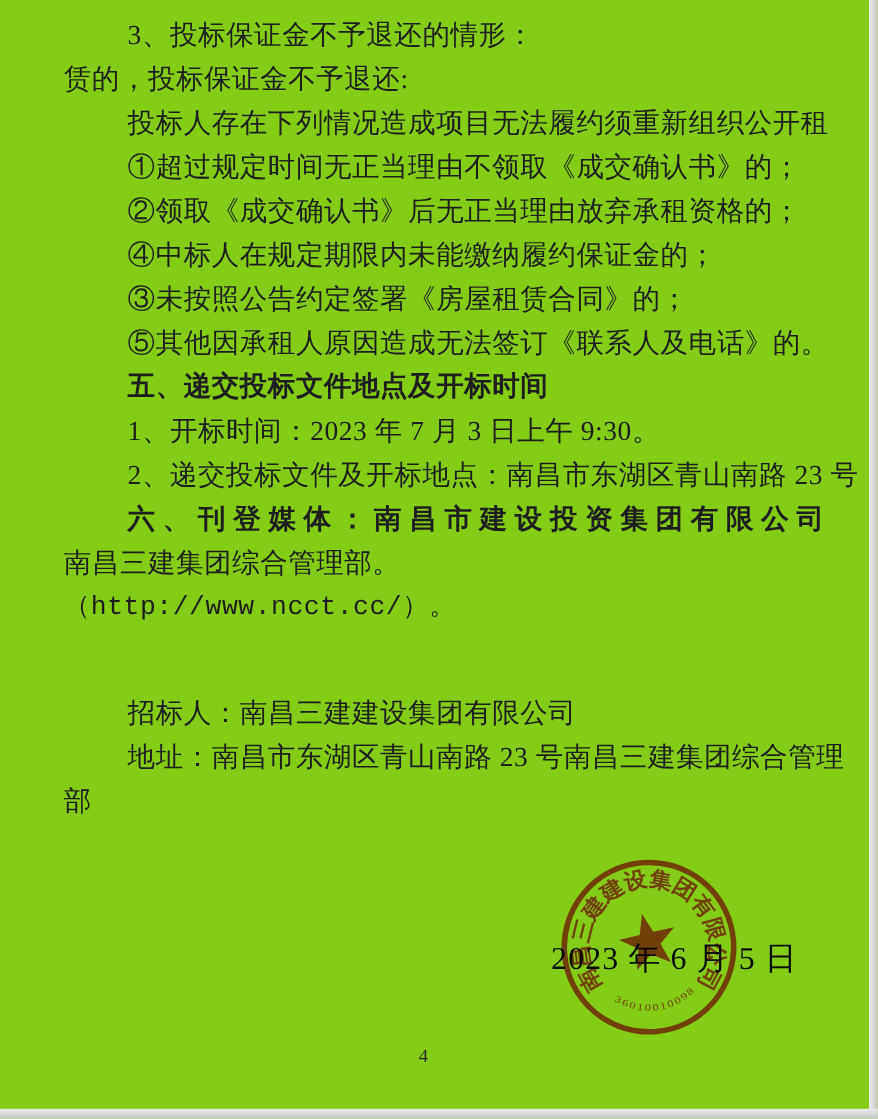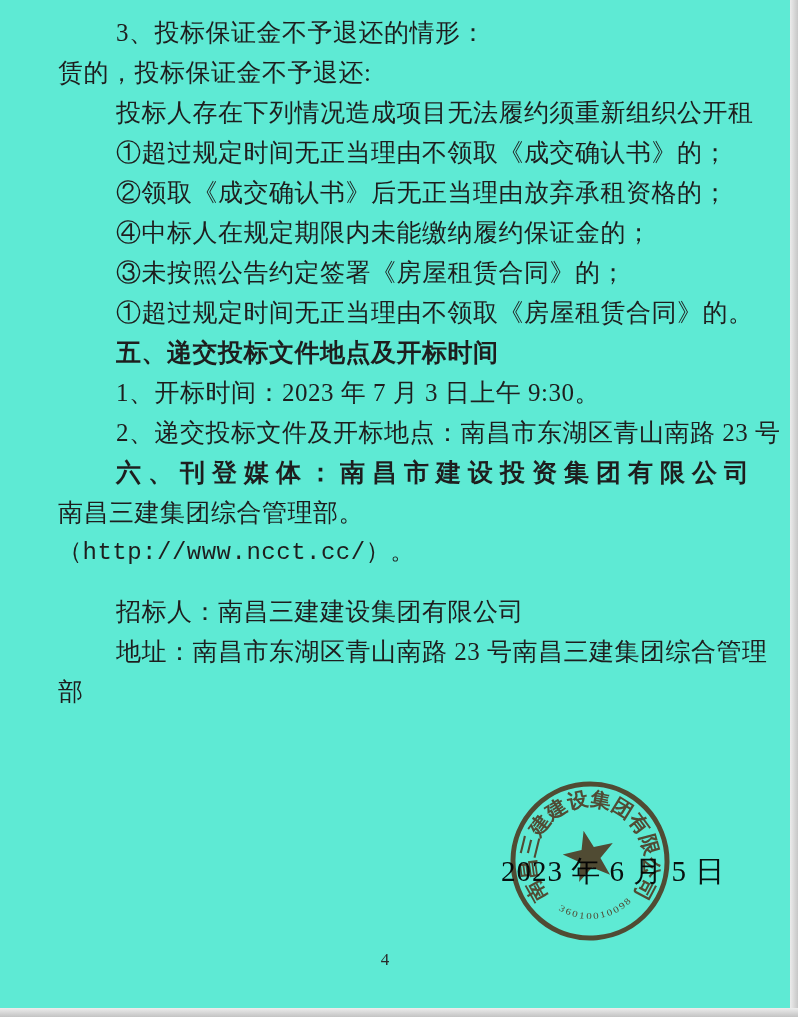--- a/index.html
+++ b/index.html
@@ -1,19 +1,19 @@
 <!DOCTYPE html>
 <html><head>
 <meta charset="utf-8">
 <style>
   html,body { margin:0; padding:0; background:#ffffff; }
   .page {
     position:relative;
     width:798px; height:1017px;
-    background:#5eead4;
+    background:#84cc16;
     font-family:"Liberation Serif","DejaVu Serif",serif;
     color:#1e1e1e;
     overflow:hidden;
   }
   .edge-right {
     position:absolute; top:0; right:0; width:8px; height:100%;
     background:linear-gradient(to right,#ececec,#c7c7c7);
   }
   .edge-bottom {
     position:absolute; bottom:0; left:0; width:100%; height:9px;
@@ -22,23 +22,23 @@
   .content {
     position:absolute; top:13px; left:58px; width:686px;
   }
   .line {
     height:40px; line-height:40px;
     font-size:25px;
     white-space:pre;
     letter-spacing:0.5px;
   }
   .indent { padding-left:58px; }
-  .bold { font-weight:bold; }
+  .bold { font-weight:bold;font-family:Liberation Mono, monospace; }
   .spread { letter-spacing:7px; }
-  .gap-above { margin-top:19px; }
+  .gap-above { margin-top:56px; }
   .url-line { font-size:24px;font-family:Liberation Mono, monospace; }
   .date {
     position:absolute; left:501px; top:852px;
     font-size:29px; white-space:pre; letter-spacing:1px;
     color:#111; z-index:3; mix-blend-mode:multiply;
   }
   .stamp {
     position:absolute; left:482px; top:753px;
     width:216px; height:216px; z-index:2;
     opacity:0.93; mix-blend-mode:multiply;
@@ -57,21 +57,21 @@
 <div class="page">
 
   <div class="content">
     <div class="line indent">3、投标保证金不予退还的情形：</div>
     <div class="line">赁的，投标保证金不予退还:</div>
     <div class="line indent">投标人存在下列情况造成项目无法履约须重新组织公开租</div>
     <div class="line indent">①超过规定时间无正当理由不领取《成交确认书》的；</div>
     <div class="line indent">②领取《成交确认书》后无正当理由放弃承租资格的；</div>
     <div class="line indent">④中标人在规定期限内未能缴纳履约保证金的；</div>
     <div class="line indent">③未按照公告约定签署《房屋租赁合同》的；</div>
-    <div class="line indent">①超过规定时间无正当理由不领取《房屋租赁合同》的。</div>
+    <div class="line indent">⑤其他因承租人原因造成无法签订《联系人及电话》的。</div>
     <div class="line indent bold">五、递交投标文件地点及开标时间</div>
     <div class="line indent">1、开标时间：2023 年 7 月 3 日上午 9:30。</div>
     <div class="line indent">2、递交投标文件及开标地点：南昌市东湖区青山南路 23 号</div>
     <div class="line indent spread"><span class="bold">六、刊登媒体：</span><span class="bold">南昌市建设投资集团有限公司</span></div>
     <div class="line">南昌三建集团综合管理部。</div>
     <div class="line url-line">（http://www.ncct.cc/）。</div>
     <div class="line indent gap-above">招标人：南昌三建建设集团有限公司</div>
     <div class="line indent">地址：南昌市东湖区青山南路 23 号南昌三建集团综合管理</div>
     <div class="line">部</div>
   </div>

